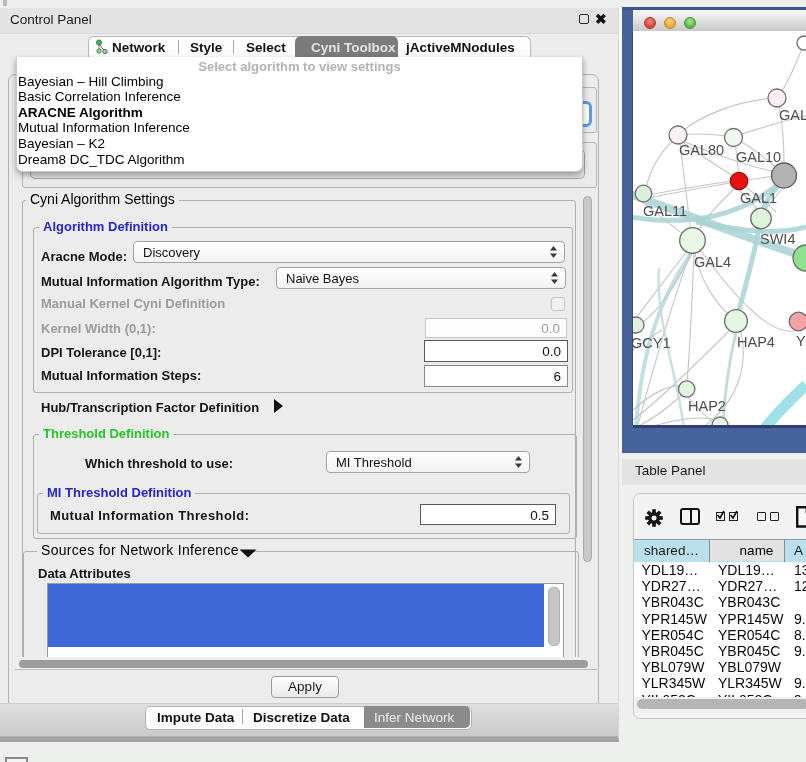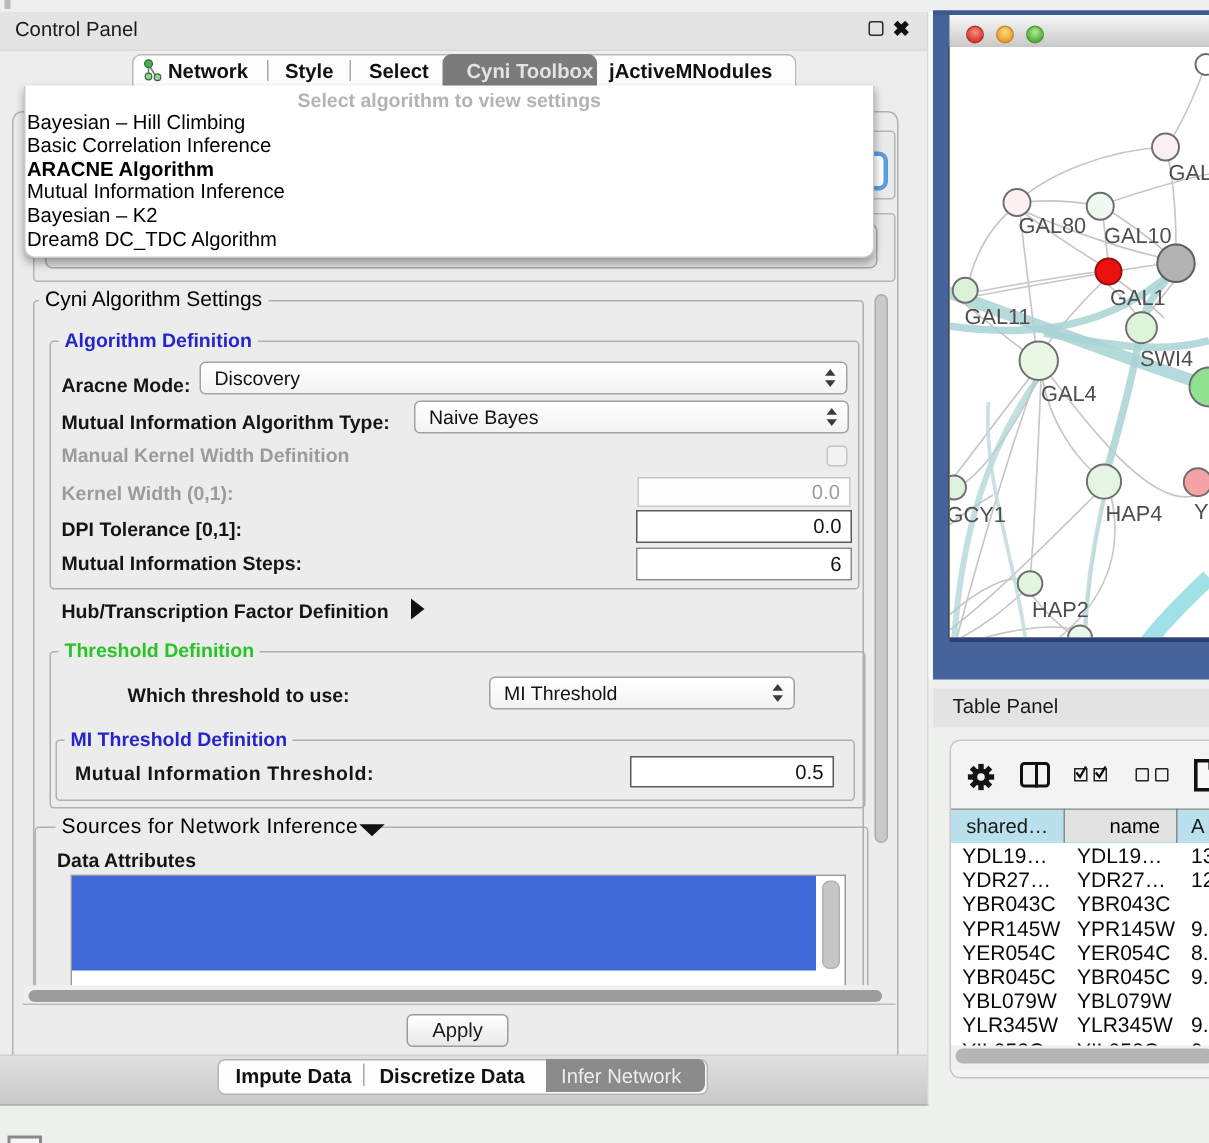--- a/index.html
+++ b/index.html
@@ -15,21 +15,21 @@
 .fld{position:absolute;background:#fff;border:1px solid #b0b0b0;font-size:13.5px;color:#111;}
 .fld span{position:absolute;right:6px;top:50%;transform:translateY(-50%);}
 .seg{position:absolute;font-size:13.5px;font-weight:bold;color:#111;white-space:nowrap;}
 </style>
 </head>
 <body>
 
 <div class="ab" style="left:0;top:0;width:806px;height:762px;background:#eef0ee;"></div>
 <div class="ab" style="left:3px;top:0;width:4px;height:6px;background:#b9b9b9;"></div>
 
-<div class="ab" id="cpwin" style="left:0;top:8px;width:618px;height:728px;background:#ededed;border-right:1px solid #d7d7d7;border-bottom:1px solid #a3a3a3;">
+<div class="ab" id="cpwin" style="left:0;top:8px;width:618px;height:728px;background:#ededed;border-right:1px solid #d7d7d7;border-bottom:6px solid #a3a3a3;">
 
   <div class="ab" style="left:0;top:0;width:618px;height:25px;background:#e4e4e4;border-bottom:1px solid #d8d8d8;"></div>
   <div class="ab" style="left:10px;top:4px;font-size:13.5px;color:#1a1a1a;">Control Panel</div>
   <div class="ab" style="left:579px;top:6px;width:8px;height:8px;border:1.6px solid #2b2b2b;border-radius:2px;"></div>
   <div class="ab" style="left:595px;top:3px;font-size:14px;font-weight:bold;color:#111;">✖</div>
 
   <div class="ab" style="left:88px;top:28px;width:441px;height:22px;background:#fdfdfd;border:1px solid #b9b9b9;border-bottom:none;border-radius:6px 6px 0 0;"></div>
   <div class="ab" style="left:295px;top:28px;width:103px;height:23px;background:#7b7b7b;border-radius:6px 6px 0 0;"></div>
   <div class="ab seg" style="left:112px;top:32px;">Network</div>
   <div class="ab seg" style="left:190px;top:32px;">Style</div>
@@ -71,21 +71,21 @@
         </svg>
     </div>
     <div class="lbl" style="left:25px;top:84px;">Mutual Information Algorithm Type:</div>
     <div class="combo" style="left:260px;top:77px;width:288px;height:20px;">
         <span>Naive Bayes</span>
       <svg width="9" height="13" viewBox="0 0 9 13">
           <path d="M4.5 0.5 L8 5 H1 Z" fill="#3a3a3a"></path>
           <path d="M4.5 12.5 L1 8 H8 Z" fill="#3a3a3a"></path>
         </svg>
     </div>
-    <div class="lbl" style="left:25px;top:106px;color:#9b9b9b;">Manual Kernel Width Definition</div>
+    <div class="lbl" style="left:25px;top:106px;color:#9b9b9b;">Manual Kernel Cyni Definition</div>
     <div class="ab" style="left:535px;top:107px;width:12px;height:12px;background:#f2f2f2;border:1px solid #c4c4c4;border-radius:3px;"></div>
     <div class="lbl" style="left:25px;top:131px;color:#9b9b9b;">Kernel Width (0,1):</div>
     <div class="fld" style="left:409px;top:128px;width:140px;height:18px;border-color:#c6c6c6;background:#fdfdfd;">
         <span style="color:#9b9b9b;">0.0</span>
       </div>
     <div class="lbl" style="left:25px;top:155px;">DPI Tolerance [0,1]:</div>
     <div class="fld" style="left:408px;top:150px;width:142px;height:20px;border:1.5px solid #5a5a5a;">
         <span>0.0</span>
       </div>
     <div class="lbl" style="left:25px;top:178px;">Mutual Information Steps:</div>

